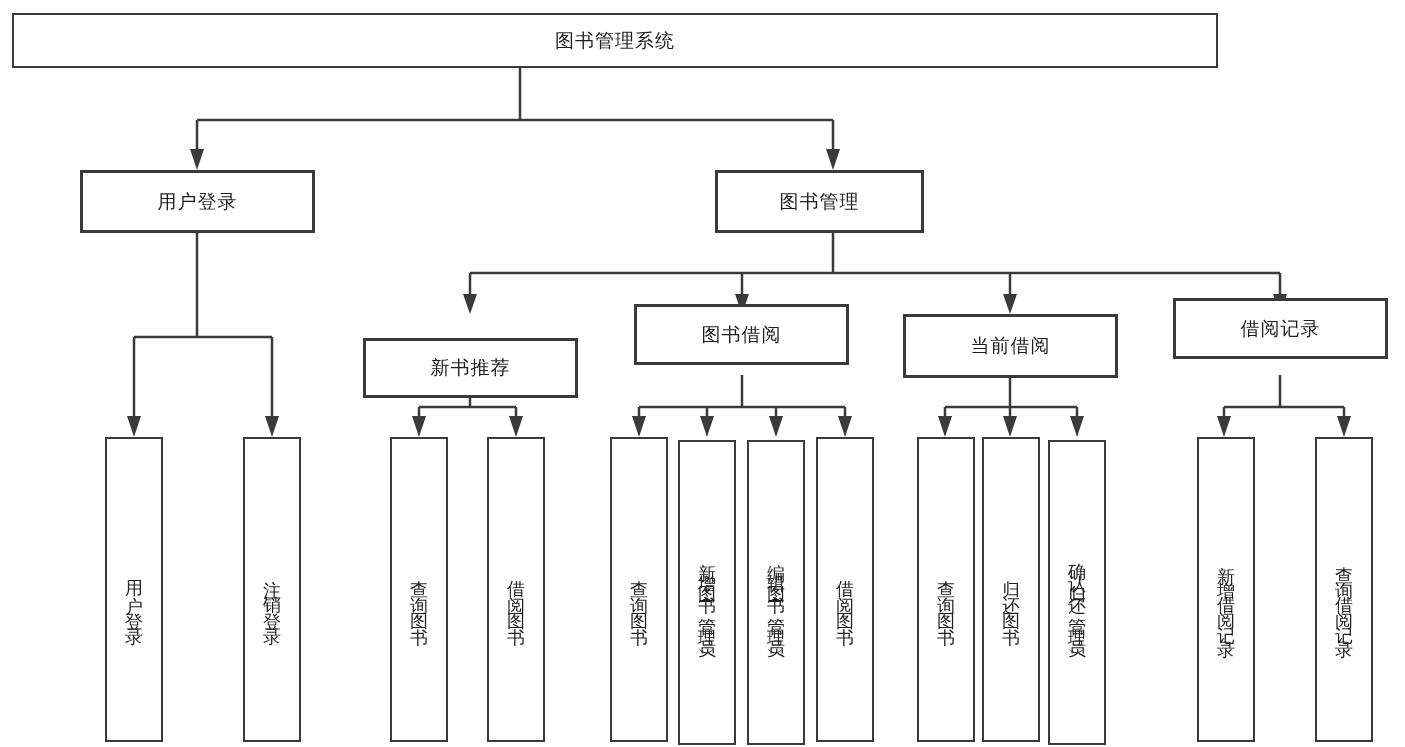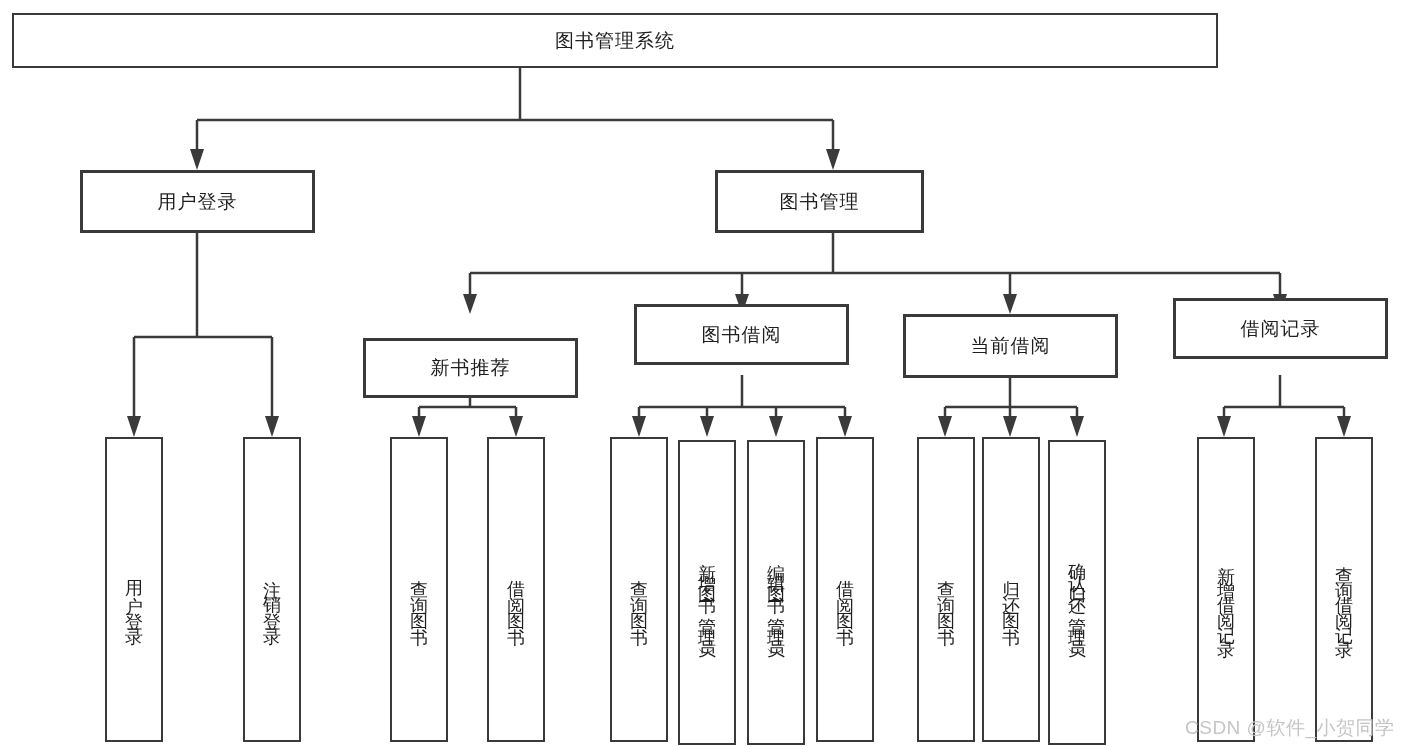--- a/index.html
+++ b/index.html
@@ -170,15 +170,14 @@
     <span class="sp9">确认归还（管理员）</span>
   </div>
 
   <div class="box v-box" style="left:1197px;">
     <span class="sp6">新增借阅记录</span>
   </div>
   <div class="box v-box" style="left:1315px;">
     <span class="sp6">查询借阅记录</span>
   </div>
 
-  <div class="watermark">CSDN @软件_小贺同学</div>
 
 </div>
 
 </body></html>

